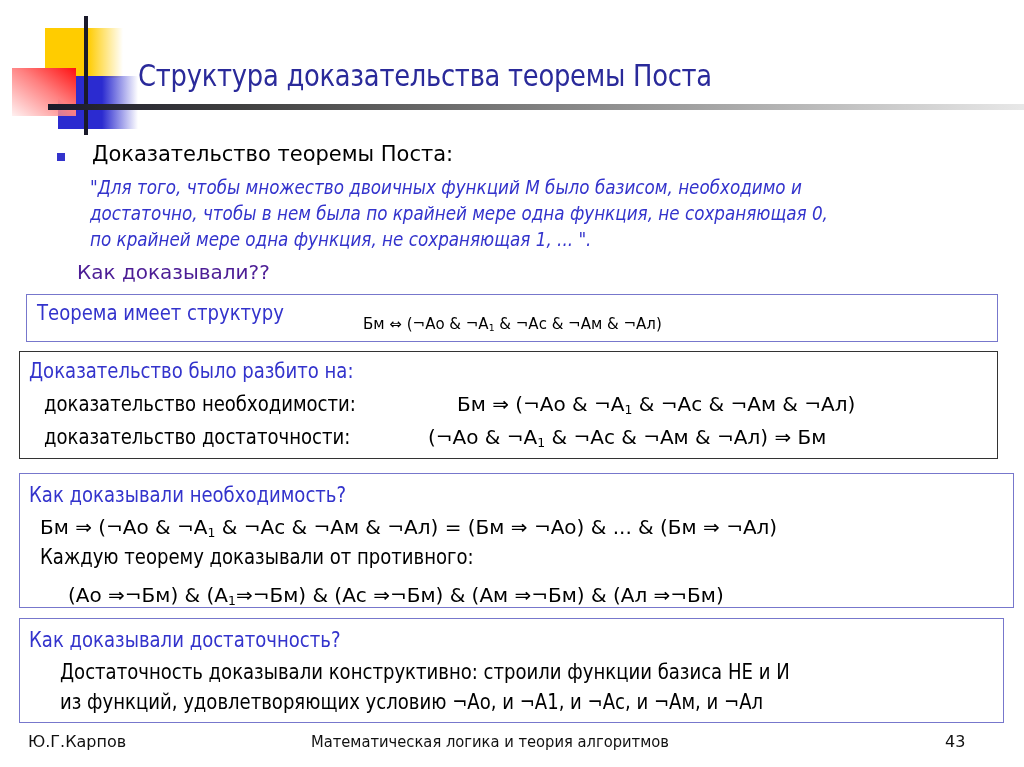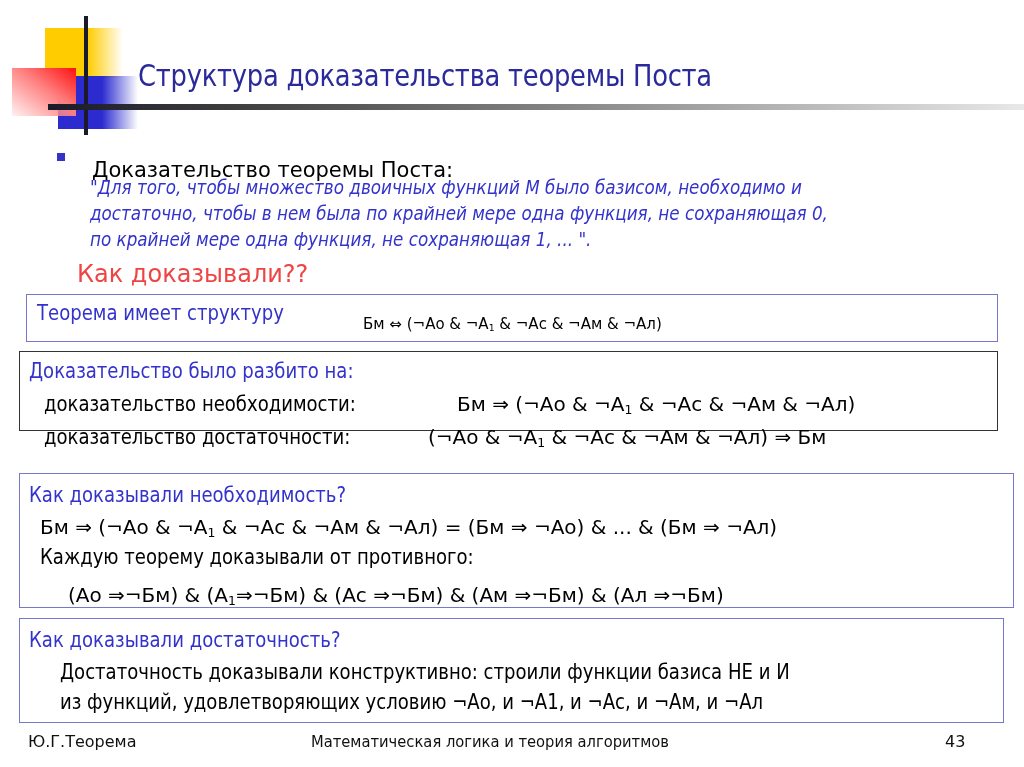--- a/index.html
+++ b/index.html
@@ -21,32 +21,32 @@
     .deco .vline { position: absolute; left: 84px; top: 16px; width: 4px; height: 119px; background: #1a1a2a; }
 
     .title-rule { position: absolute; left: 48px; top: 104px; width: 976px; height: 6px;
       background: linear-gradient(to right, #1a1a2a 0%, #404040 20%, #8a8a8a 55%, #e8e8e8 100%); }
 
     .title { position: absolute; left: 138px; top: 58px; font-size: 30px; color: #2a2a9a;
       font-family: "DejaVu Sans", "Liberation Sans", sans-serif; letter-spacing: -0.3px;
       transform: scaleX(0.86); transform-origin: left top; white-space: nowrap; }
 
     .bullet { position: absolute; left: 57px; top: 153px; width: 8px; height: 8px; background: #3333cc; }
-    .bullet-text { position: absolute; left: 92px; top: 142px; font-size: 21px; color: #000; white-space: nowrap; margin-top: 16px; }
+    .bullet-text { position: absolute; left: 92px; top: 142px; font-size: 21px; color: #000; white-space: nowrap; }
 
     .quote { position: absolute; left: 90px; top: 175px; width: 900px; font-size: 19.5px; line-height: 26px;
       color: #3333cc; font-style: italic; white-space: nowrap;
       transform: scaleX(0.86); transform-origin: left top; }
     .quote div { white-space: nowrap; }
 
-    .how { position: absolute; left: 77px; top: 260px; font-size: 24px; color: #ef4444; white-space: nowrap; }
+    .how { position: absolute; left: 77px; top: 260px; font-size: 20px; color: #4c1d95; white-space: nowrap; }
 
     .box { position: absolute; background: #ffffff; }
     .box.b1 { left: 26px; top: 294px; width: 972px; height: 48px; border: 1.5px solid #7777cc; }
-    .box.b2 { left: 19px; top: 351px; width: 979px; height: 80px; border: 1.5px solid #333333; }
+    .box.b2 { left: 19px; top: 351px; width: 979px; height: 108px; border: 1.5px solid #333333; }
     .box.b3 { left: 19px; top: 473px; width: 995px; height: 135px; border: 1.5px solid #7777cc; }
     .box.b4 { left: 19px; top: 618px; width: 985px; height: 105px; border: 1.5px solid #7777cc; }
 
     .line { position: absolute; white-space: nowrap; font-size: 21px; line-height: 26px;
       transform: scaleX(0.86); transform-origin: left top; }
     .blue-text { color: #3333cc; }
     .black-text { color: #000000; }
     sub { font-size: 0.62em; vertical-align: -0.25em; }
 
     .footer { position: absolute; top: 732px; font-size: 16px; color: #111; white-space: nowrap; }
@@ -99,16 +99,16 @@
     <div class="line black-text" style="left:20px; top:70px;">Каждую теорему доказывали от противного:</div>
     <div class="line black-text" style="left:48px; top:108px; transform:none; font-size:20px;"><span>(Ао ⇒¬Бм) &amp; (А</span><sub>1</sub><span>⇒¬Бм) &amp; (Ас ⇒¬Бм) &amp; (Ам ⇒¬Бм) &amp; (Ал ⇒¬Бм)</span></div>
   </div>
 
   <div class="box b4">
     <div class="line blue-text" style="left:9px; top:8px;">Как доказывали достаточность?</div>
     <div class="line black-text" style="left:40px; top:40px;">Достаточность доказывали конструктивно: строили функции базиса НЕ и И</div>
     <div class="line black-text" style="left:40px; top:70px;">из функций, удовлетворяющих условию ¬Ао, и ¬А1, и ¬Ас, и ¬Ам, и ¬Ал</div>
   </div>
 
-  <div class="footer author">Ю.Г.Теорема</div>
+  <div class="footer author">Ю.Г.Карпов</div>
   <div class="footer course">Математическая логика и теория алгоритмов</div>
   <div class="footer page">43</div>
 </div>
 
 </body></html>

